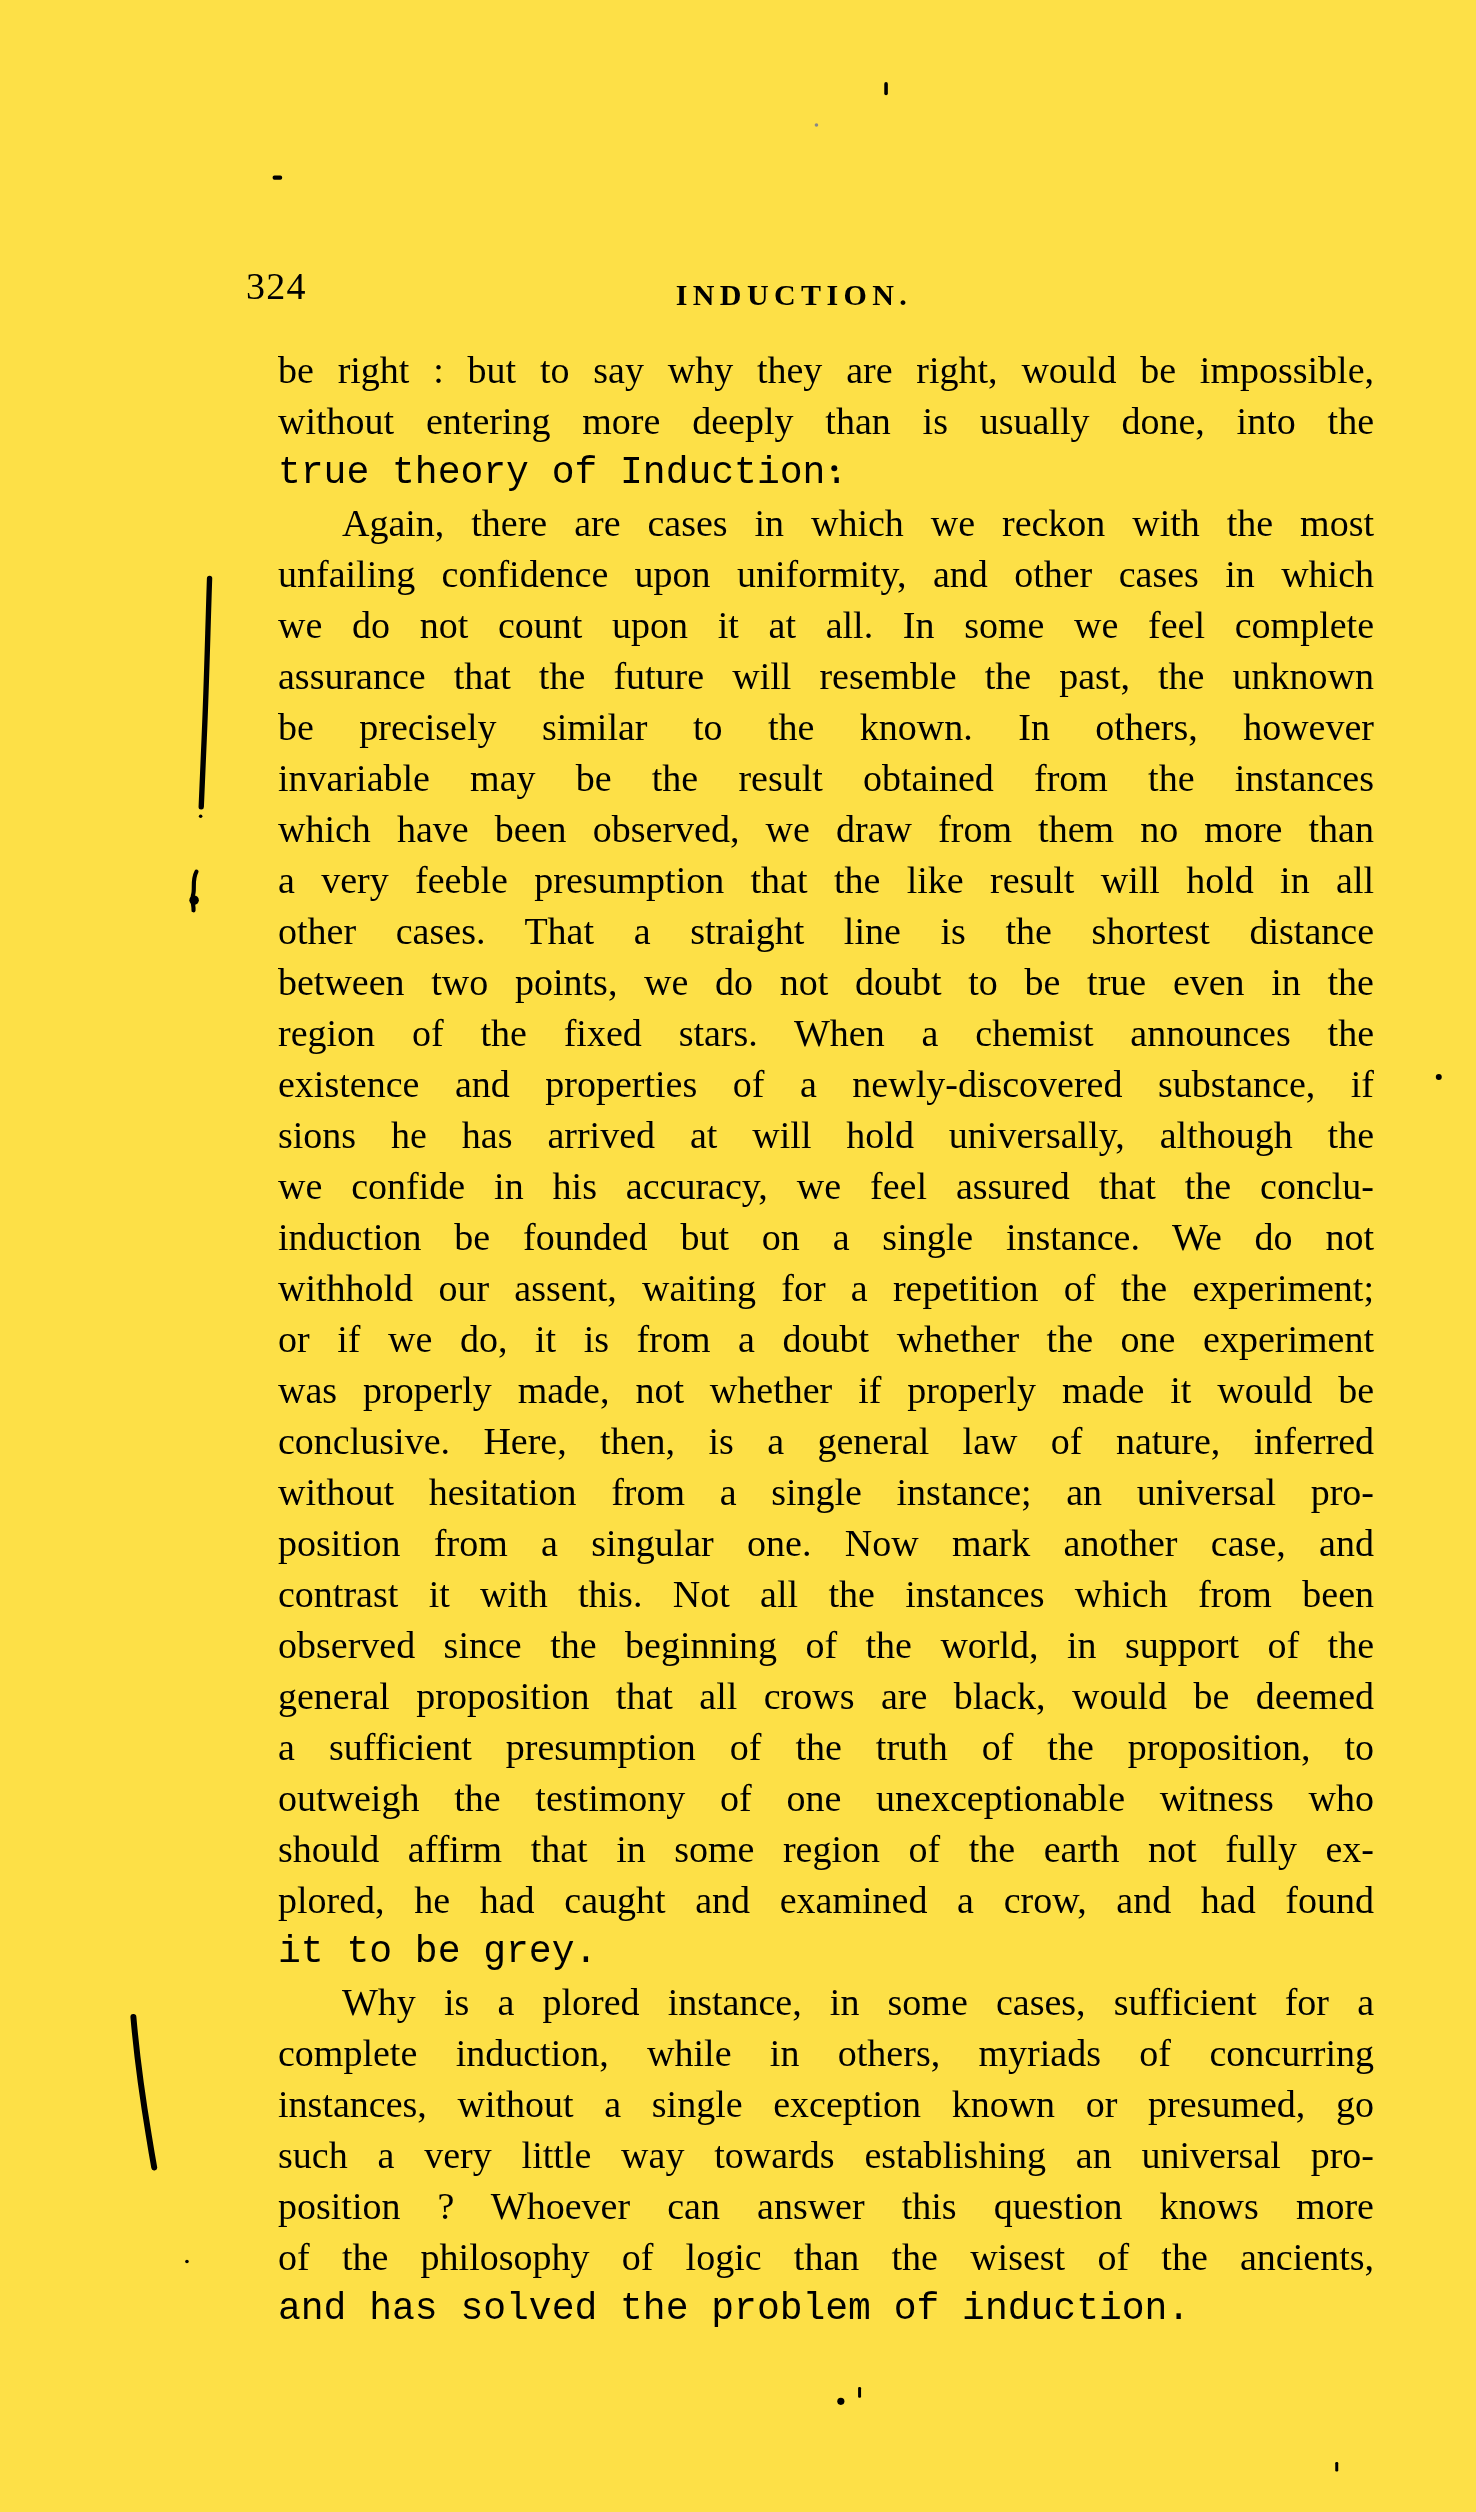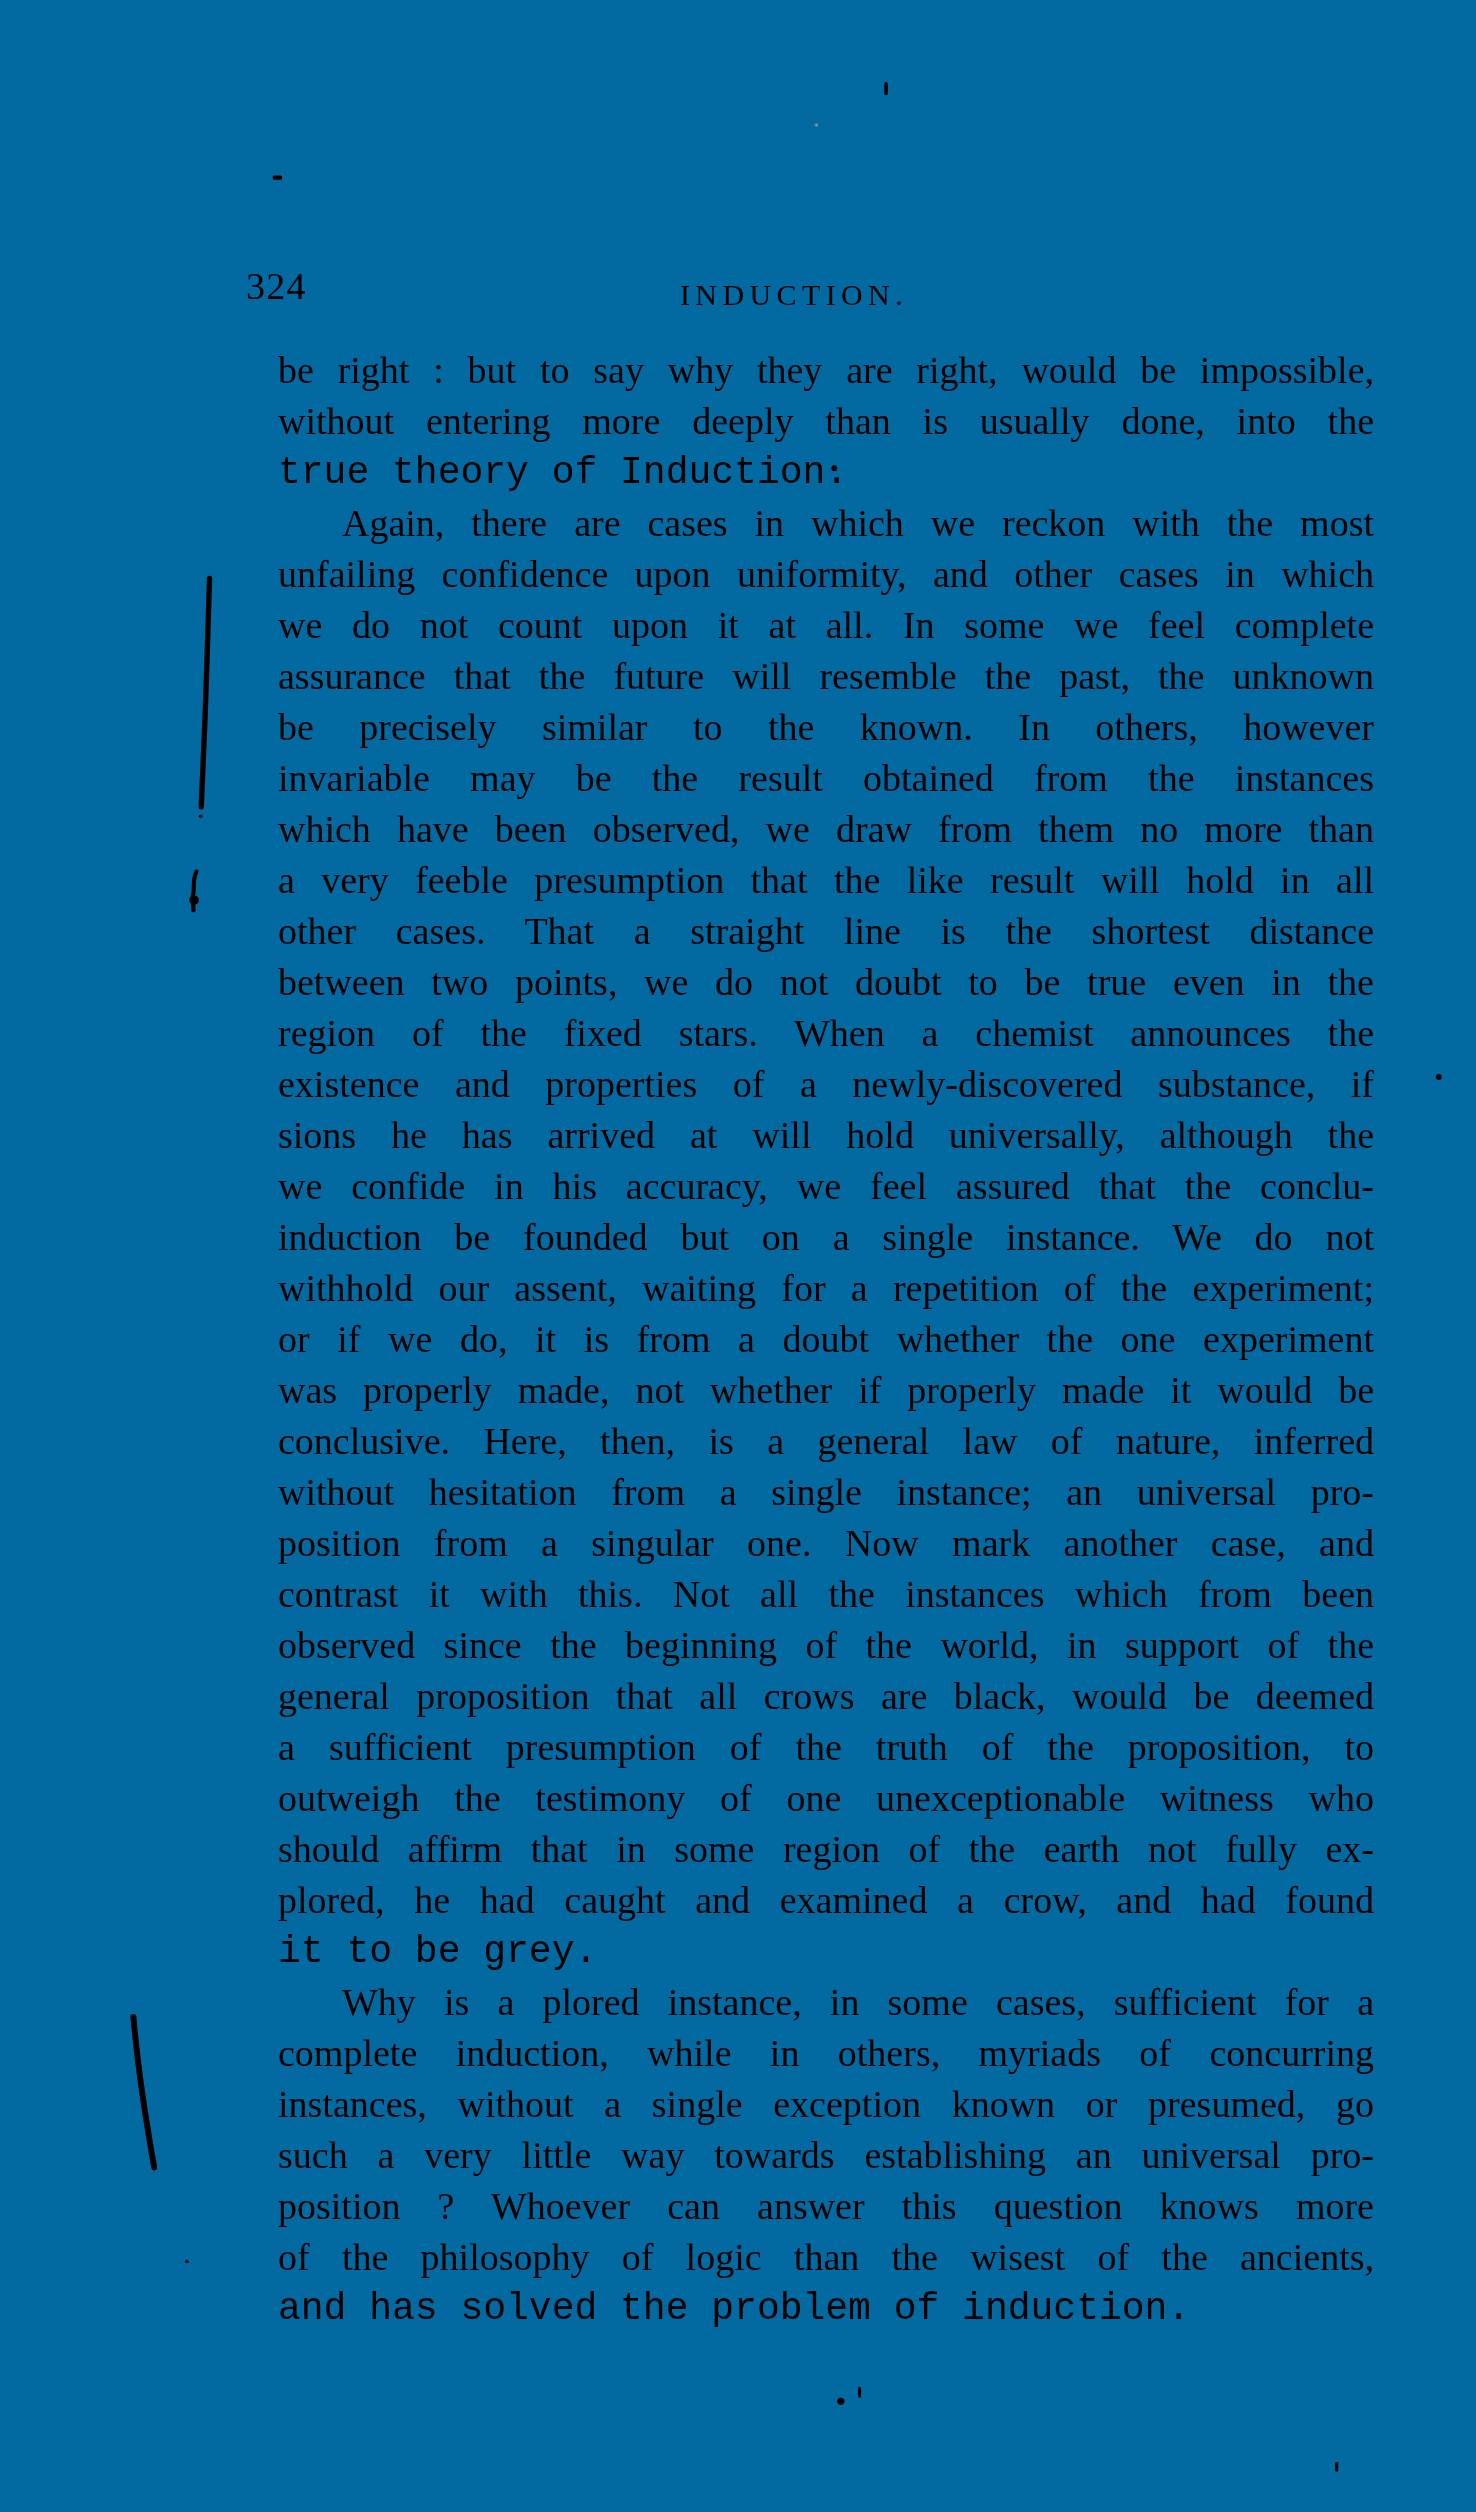--- a/index.html
+++ b/index.html
@@ -4,21 +4,21 @@
 <style>
   html, body {
     margin: 0;
     padding: 0;
     background: #ffffff;
   }
   .page {
     position: relative;
     width: 1477px;
     height: 2512px;
-    background: #0369a1;
+    background: #fde047;
     overflow: hidden;
     font-family: "Liberation Serif", serif;
     color: #000000;
   }
   .folio {
     position: absolute;
     left: 246px;
     top: 267px;
     font-size: 38px;
     line-height: 1;
@@ -26,20 +26,21 @@
   }
   .running-head {
     position: absolute;
     left: 246px;
     top: 280px;
     width: 1096px;
     text-align: center;
     font-size: 30px;
     letter-spacing: 5.4px;
     line-height: 1;
+    font-weight: bold;
   }
   .text-block {
     position: absolute;
     left: 246px;
     top: 345px;
     width: 1096px;
     font-size: 38px;
     line-height: 51px;
     margin-left: 32px;
   }

